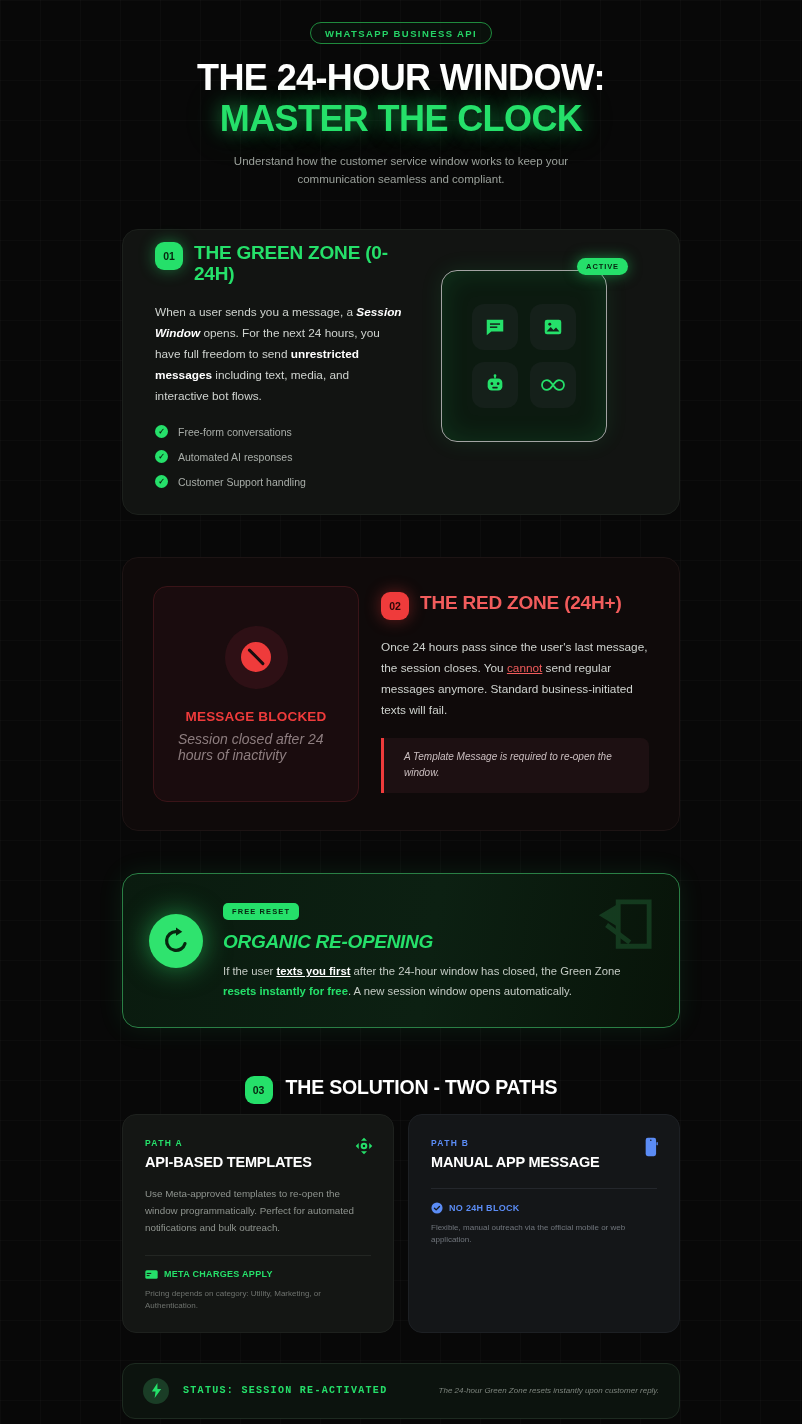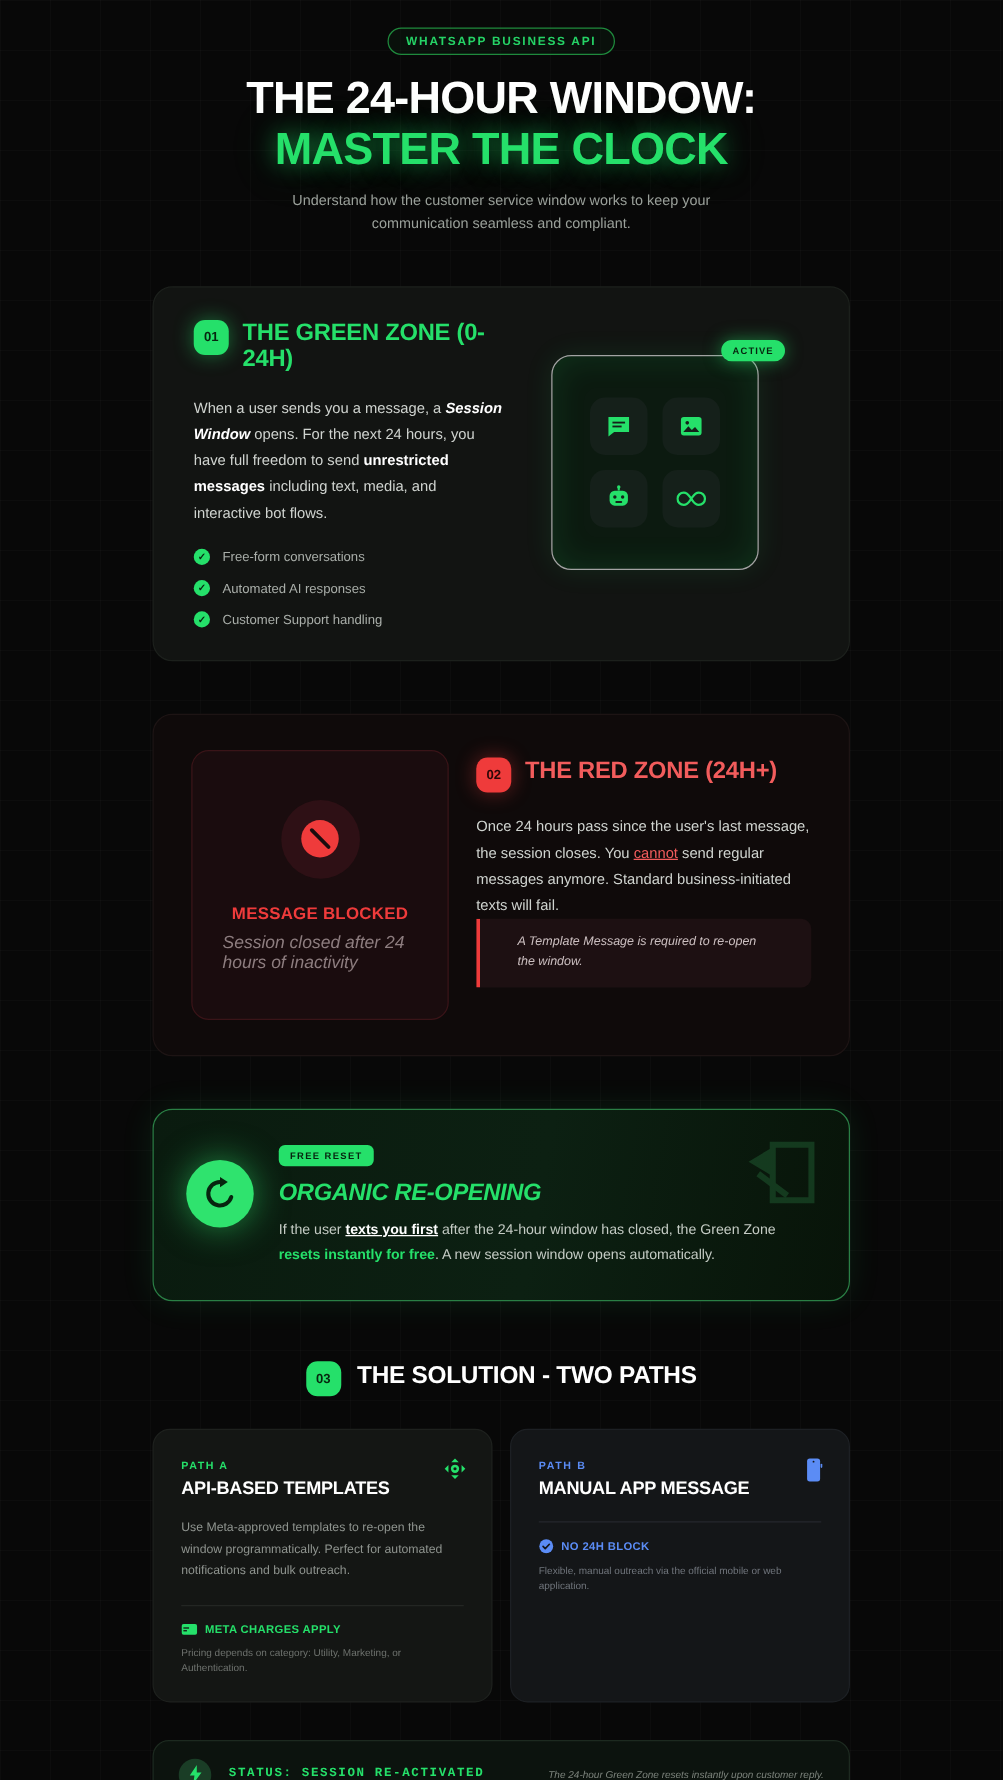--- a/index.html
+++ b/index.html
@@ -38,21 +38,21 @@
     margin:14px auto 0; width:375px; color:#9aa09a; font-size:11.5px;
     line-height:1.58;
   }
 
   
   .card{ border-radius:16px; position:relative; }
 
   
   .c1{
     margin-top:40px; background:#121412; border:1px solid #1c201c;
-    padding:26px 32px 26px; display:flex; gap:18px;
+    padding:12px 32px 26px; display:flex; gap:18px;
   }
   .c1 .left{ width:250px; }
   .numrow{ display:flex; align-items:flex-start; gap:11px; }
   .num{
     width:28px;height:28px;border-radius:9px;flex:0 0 28px;
     display:flex;align-items:center;justify-content:center;
     font-size:10.5px;font-weight:bold;
   }
   .num.green{ background:#25e06a; color:#07250f; box-shadow:0 0 16px rgba(37,224,106,0.45); }
   .num.red{ background:#ef3b3b; color:#2a0707; box-shadow:0 0 16px rgba(239,59,59,0.40); }
@@ -108,22 +108,22 @@
   }
   .binner:after{
     content:""; position:absolute; left:50%; top:4px; width:2.6px; height:22px;
     background:#1a0c0e; transform:translateX(-50%) rotate(-45deg); border-radius:2px;
   }
   .blocktitle{ margin-top:20px; color:#ef3b3b; font-size:13.5px; font-weight:bold; letter-spacing:0.2px; }
   .blocksub{ margin-top:7px; color:#8d7d7f; font-size:14px; font-style:italic;margin-left:24px; }
   .c2 .right{ flex:1; padding-top:6px; }
   .body.red u{ color:#f25c5c; text-decoration:underline; }
   .quote{
-    background:#1d1012; border-left:3px solid #ef3b3b;
-    border-radius:0 8px 8px 0; padding:11px 30px;
+    margin-top:17px; background:#1d1012; border-left:3px solid #ef3b3b;
+    border-radius:0 8px 8px 0; padding:11px 20px;
     color:#cbbfc0; font-size:10px; font-style:italic; line-height:1.62;
   }
 
   
   .banner{
     margin-top:42px; border-radius:16px; border:1px solid #2a7f45;
     background:linear-gradient(100deg,#0a1b0f 0%,#0c2012 55%,#081409 100%);
     padding:24px 26px 26px; display:flex; gap:20px; align-items:flex-start;
     position:relative; overflow:hidden;
     box-shadow:0 0 26px rgba(37,224,106,0.10);
@@ -145,21 +145,21 @@
   .orgtitle span{ color:#25e06a; }
   .btext{ margin-top:9px; font-size:11.3px; line-height:1.72; color:#c4cbc4; }
   .btext u{ color:#ffffff; font-weight:bold; text-decoration:underline; }
   .btext b{ color:#25e06a; font-weight:bold; }
   .deco{ position:absolute; right:24px; top:22px; opacity:0.30; }
 
   
   .sol{ margin-top:48px; display:flex; justify-content:center; gap:13px; }
   .sol h3{ color:#ffffff; font-size:19.5px; font-weight:bold; letter-spacing:-0.2px; }
 
-  .paths{ margin-top:26px; display:flex; gap:14px; }
+  .paths{ margin-top:10px; display:flex; gap:14px; }
   .pcard{
     flex:1; background:#141614; border:1px solid #1e211e; border-radius:14px;
     padding:23px 22px 20px; position:relative;
   }
   .pcard.b{ background:#141618; border-color:#1d2024; }
   .ptag{ font-size:8.5px; font-weight:bold; letter-spacing:1.3px; }
   .ptag.a{ color:#25e06a; }
   .ptag.b{ color:#5b8cf5; }
   .ptitle{ margin-top:6px; color:#ffffff; font-size:14.5px; font-weight:bold; letter-spacing:-0.2px; }
   .pbody{ margin-top:16px; font-size:9.8px; line-height:1.72; color:#8f948f; }

